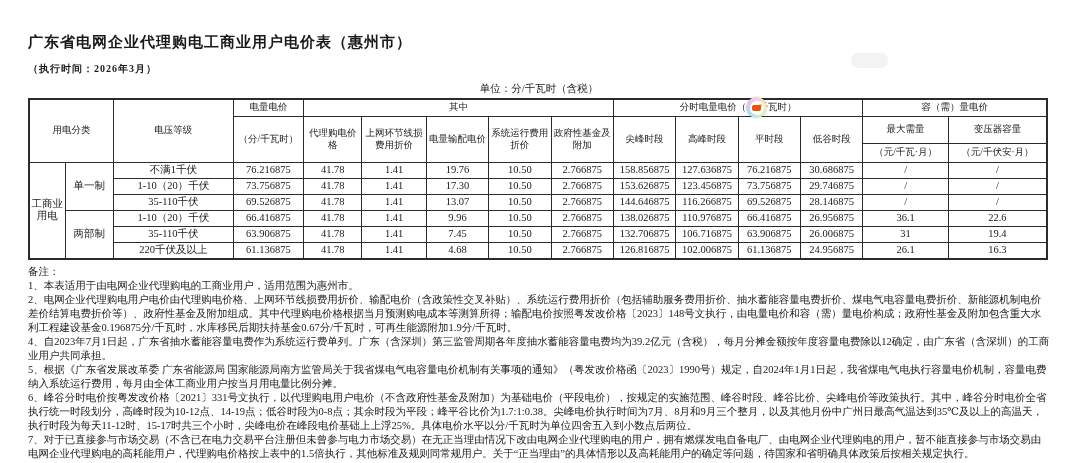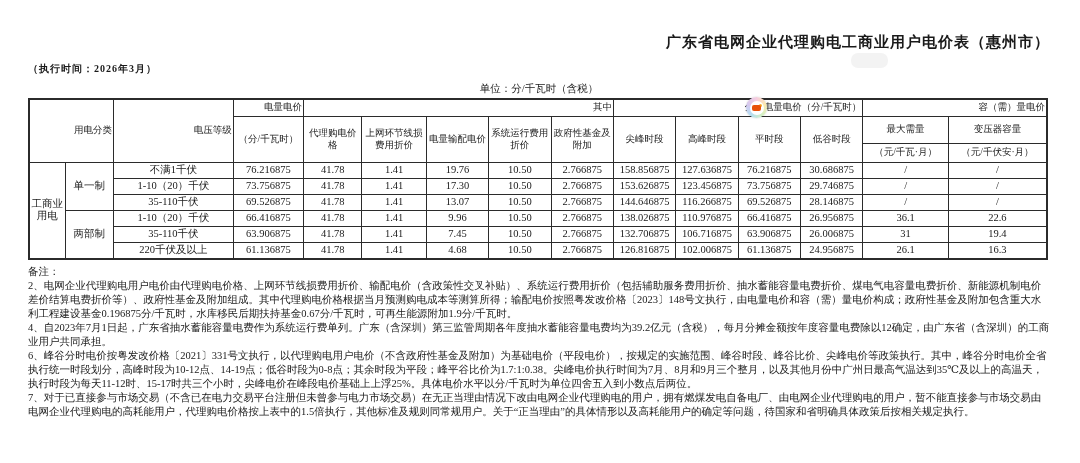--- a/index.html
+++ b/index.html
@@ -6,21 +6,21 @@
   .page{
     position:relative;
     width:1080px;height:463px;
     background:#ffffff;
     font-family:"Liberation Serif","DejaVu Serif",serif;
     color:#1a1a1a;
     overflow:hidden;
   }
   .doc{position:absolute;left:28px;top:0;width:1022px;}
   .title{
-    text-align:right;
+    text-align:left;
     font-size:15px;font-weight:bold;
     margin-top:33px;letter-spacing:1px;
   }
   .subtitle{
     text-align:left;
     font-size:10px;font-weight:bold;
     margin-top:10px;letter-spacing:1px;
   }
   .unit-note{
     text-align:center;
@@ -36,21 +36,21 @@
   table.price th,table.price td{
     border:1px solid #2b2b2b;
     text-align:center;
     vertical-align:middle;
     padding:0 1px;
     font-weight:normal;
     overflow:hidden;
   }
   table.price th{font-size:9.5px;line-height:1.25;}
   table.price td{font-size:10.5px;line-height:1.15;}
-  tr.h1 th{height:16px;text-align:right;}
+  tr.h1 th{height:16px;}
   tr.h2 th{height:26px;}
   tr.h3 th{height:18px;}
   tbody tr{height:16px;}
   .pad-x{padding:0 4px !important;}
   .notes{
     margin-top:5px;
     width:1022px;
     font-size:10.5px;
     line-height:14px;
   }
@@ -239,21 +239,23 @@
             <td>24.956875</td>
             <td>26.1</td>
             <td>16.3</td>
           </tr>
         </tbody>
     </table>
 
     <div class="notes">
       <div class="note-line">备注：</div>
       <div>
+          <div class="note-line">1、本表适用于由电网企业代理购电的工商业用户，适用范围为惠州市。</div>
           <div class="note-line">2、电网企业代理购电用户电价由代理购电价格、上网环节线损费用折价、输配电价（含政策性交叉补贴）、系统运行费用折价（包括辅助服务费用折价、抽水蓄能容量电费折价、煤电气电容量电费折价、新能源机制电价差价结算电费折价等）、政府性基金及附加组成。其中代理购电价格根据当月预测购电成本等测算所得；输配电价按照粤发改价格〔2023〕148号文执行，由电量电价和容（需）量电价构成；政府性基金及附加包含重大水利工程建设基金0.196875分/千瓦时，水库移民后期扶持基金0.67分/千瓦时，可再生能源附加1.9分/千瓦时。</div>
           <div class="note-line">4、自2023年7月1日起，广东省抽水蓄能容量电费作为系统运行费单列。广东（含深圳）第三监管周期各年度抽水蓄能容量电费均为39.2亿元（含税），每月分摊金额按年度容量电费除以12确定，由广东省（含深圳）的工商业用户共同承担。</div>
+          <div class="note-line">5、根据《广东省发展改革委 广东省能源局 国家能源局南方监管局关于我省煤电气电容量电价机制有关事项的通知》（粤发改价格函〔2023〕1990号）规定，自2024年1月1日起，我省煤电气电执行容量电价机制，容量电费纳入系统运行费用，每月由全体工商业用户按当月用电量比例分摊。</div>
           <div class="note-line">6、峰谷分时电价按粤发改价格〔2021〕331号文执行，以代理购电用户电价（不含政府性基金及附加）为基础电价（平段电价），按规定的实施范围、峰谷时段、峰谷比价、尖峰电价等政策执行。其中，峰谷分时电价全省执行统一时段划分，高峰时段为10-12点、14-19点；低谷时段为0-8点；其余时段为平段；峰平谷比价为1.7:1:0.38。尖峰电价执行时间为7月、8月和9月三个整月，以及其他月份中广州日最高气温达到35℃及以上的高温天，执行时段为每天11-12时、15-17时共三个小时，尖峰电价在峰段电价基础上上浮25%。具体电价水平以分/千瓦时为单位四舍五入到小数点后两位。</div>
           <div class="note-line">7、对于已直接参与市场交易（不含已在电力交易平台注册但未曾参与电力市场交易）在无正当理由情况下改由电网企业代理购电的用户，拥有燃煤发电自备电厂、由电网企业代理购电的用户，暂不能直接参与市场交易由电网企业代理购电的高耗能用户，代理购电价格按上表中的1.5倍执行，其他标准及规则同常规用户。关于“正当理由”的具体情形以及高耗能用户的确定等问题，待国家和省明确具体政策后按相关规定执行。</div>
         </div>
     </div>
 
   </div>
 </div>
 
 </body></html>

